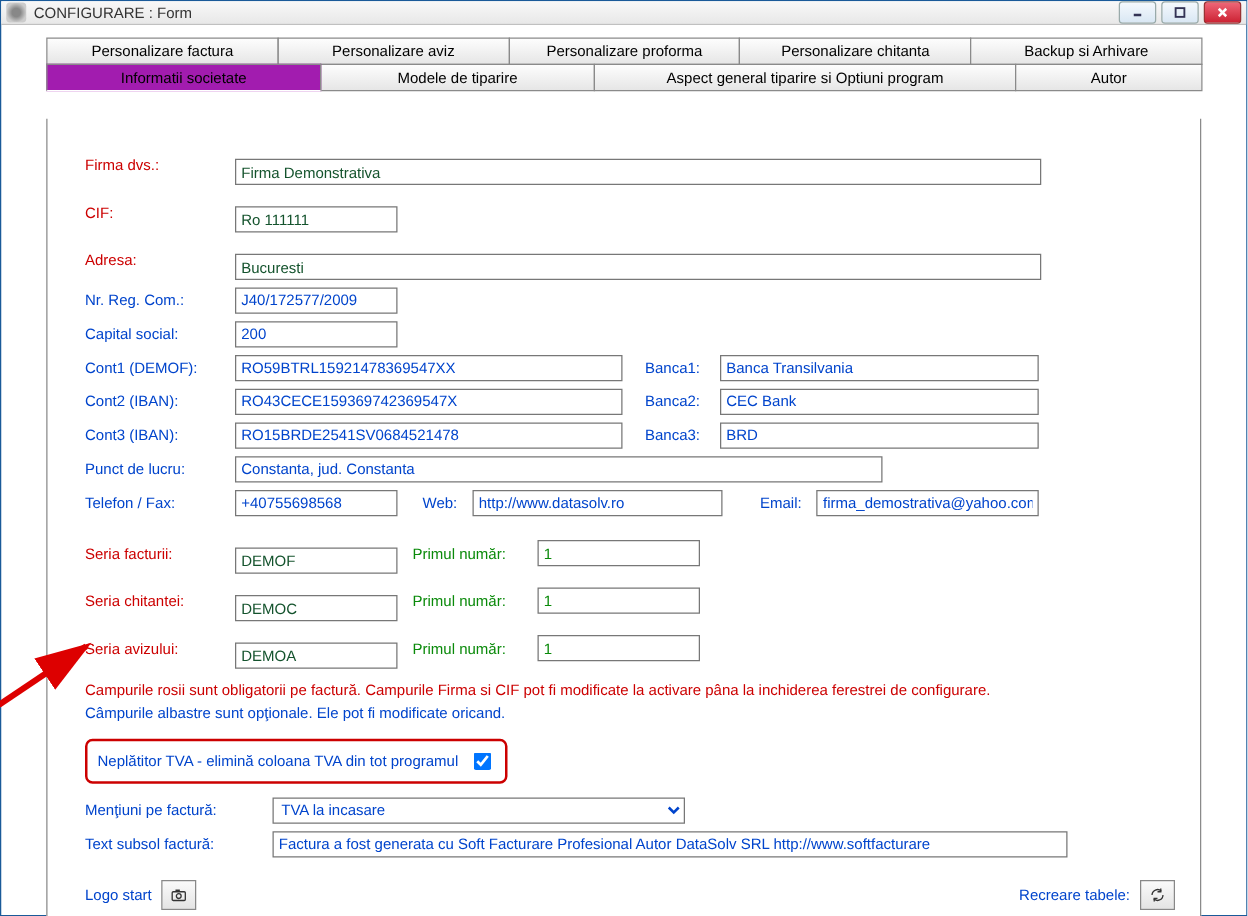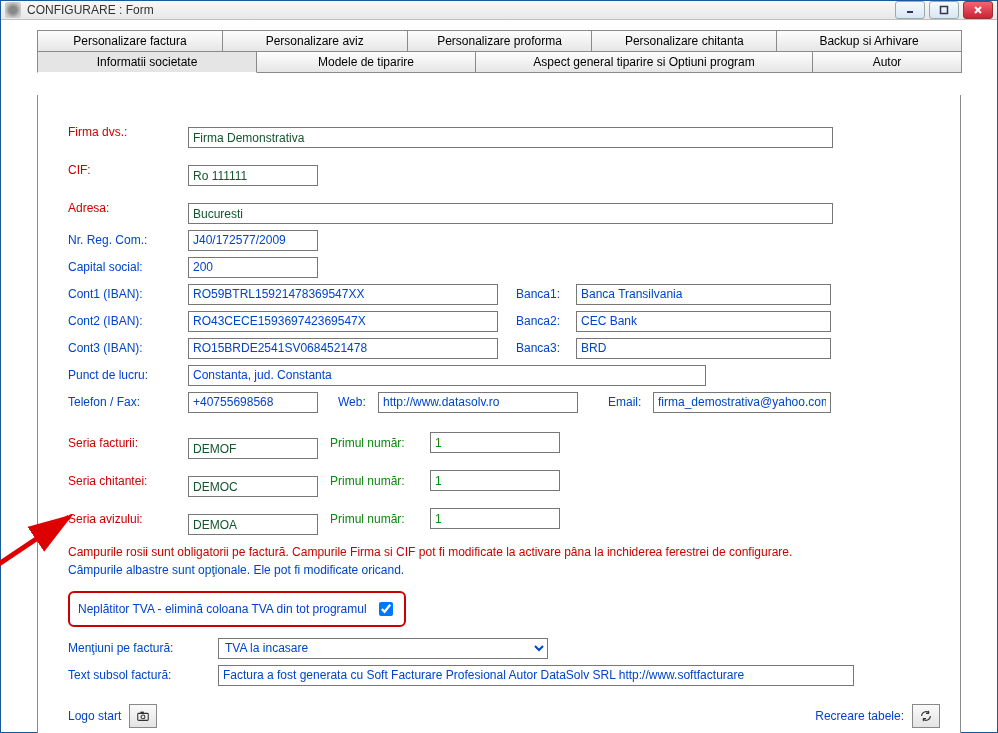--- a/index.html
+++ b/index.html
@@ -13,21 +13,21 @@
 .winbtn.close { background:linear-gradient(#e67,#c23); border-color:#933; color:#fff; }
 .winbtn svg { width:10px; height:10px; }
 .content-wrap { flex:1; padding:10px 6px 6px 6px; display:flex; flex-direction:column; }
 
 .tabs { position:relative; }
 .tabrow { display:flex; }
 .tab { border:1px solid #8a8a8a; background:linear-gradient(#fdfdfd,#e6e6e6); padding:3px 8px; text-align:center; cursor:pointer; margin-right:-1px; }
 .tabrow1 .tab { flex:1 1 0; }
 .tabrow2 { margin-top:-1px; }
 .tabrow2 .tab { }
-.tab.active { background:#e5e5e5; border-bottom:1px solid #fff; font-weight:normal; position:relative; z-index:2; }
+.tab.active { background:#a21caf; border-bottom:1px solid #fff; font-weight:normal; position:relative; z-index:2; }
 
 .panel { border:1px solid #8a8a8a; border-top:none; background:#fff; padding:20px 20px 16px 30px; position:relative; flex:1; }
 .form-area { }
 .row { display:flex; align-items:center; margin-bottom:5px; min-height:22px; }
 .lbl { width:120px; }
 .lbl.red { color:#c00; }
 .lbl.blue { color:#0044cc; }
 .lbl.green { color:#0a8a0a; }
 input.txt { border:1px solid #777; padding:2px 4px; height:21px; color:#0044cc; background:#fff; }
 input.txt.red { color:#14532d;margin-top:12px; }
@@ -119,21 +119,21 @@
           <div class="row">
               <div class="lbl blue">Nr.  Reg.  Com.:</div>
               <input class="txt" style="width: 130px;" value="J40/172577/2009">
             </div>
           <div class="row">
               <div class="lbl blue">Capital social:</div>
               <input class="txt" style="width: 130px;" value="200">
             </div>
 
           <div class="row">
-              <div class="lbl blue">Cont1 (IBAN):</div>
+              <div class="lbl blue">Cont1 (DEMOF):</div>
               <input class="txt" style="width: 310px;" value="RO59BTRL15921478369547XX">
               <div style="width:18px"></div>
               <div class="lbl blue" style="width:60px">Banca1:</div>
               <input class="txt" style="width: 255px;" value="Banca Transilvania">
             </div>
           <div class="row">
               <div class="lbl blue">Cont2 (IBAN):</div>
               <input class="txt" style="width: 310px;" value="RO43CECE159369742369547X">
               <div style="width:18px"></div>
               <div class="lbl blue" style="width:60px">Banca2:</div>

